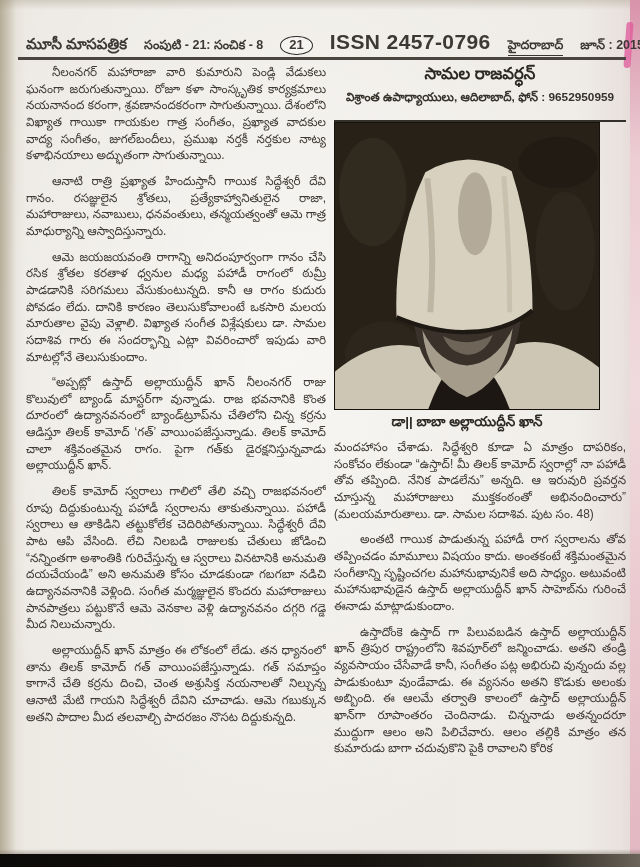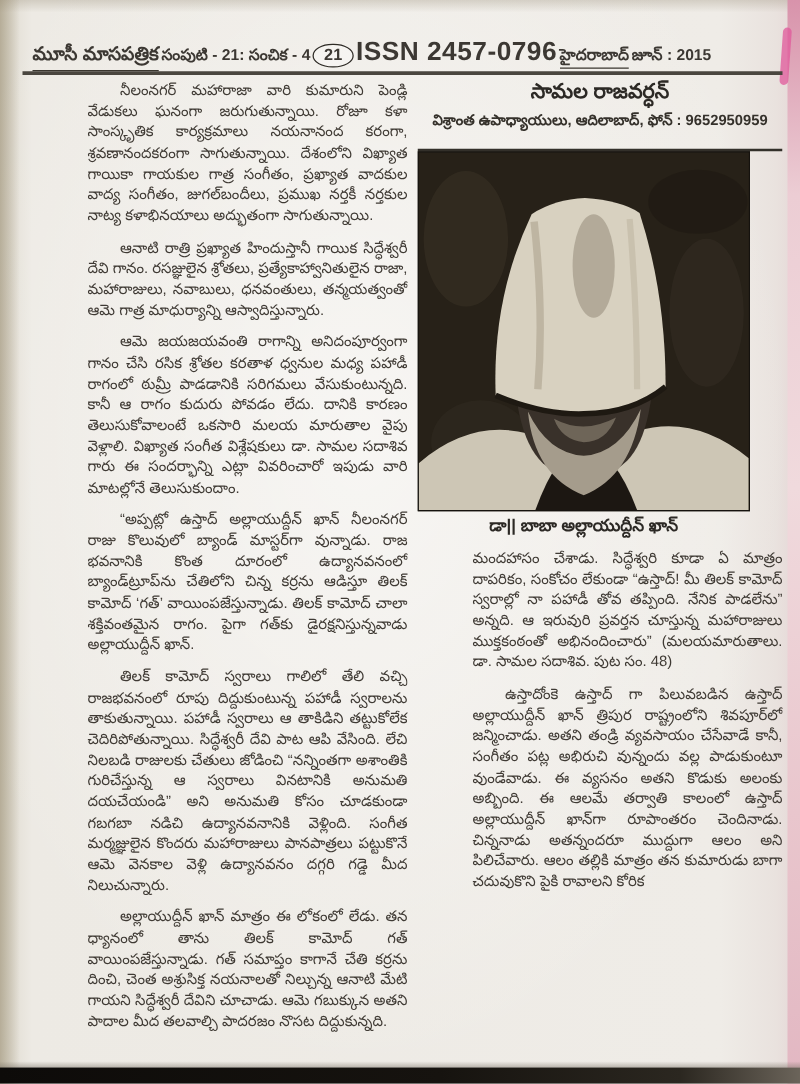--- a/index.html
+++ b/index.html
@@ -23,36 +23,36 @@
                  background:linear-gradient(180deg, #d893ab 0%, #eccdd4 18%, #f0dadd 45%, #e9c6cd 75%, #e2b7c2 100%); }
   .pink-streak { position:absolute; right:8px; top:22px; width:7px; height:46px;
                  background:#e0589b; border-radius:4px; opacity:.75; transform:rotate(4deg); }
   .edge-bottom { position:absolute; left:0; bottom:0; width:100%; height:13px;
                  background:linear-gradient(90deg, #0d0b09 0%, #16130f 55%, #2b2720 85%, #6b645a 100%); }
   .edge-bottom-soft { position:absolute; left:0; bottom:13px; width:100%; height:5px;
                  background:linear-gradient(180deg, rgba(120,112,100,0), rgba(120,112,100,.45)); }
 
   
   .header { position:absolute; left:26px; top:30px; width:592px;
-            display:flex; align-items:baseline; gap:2px; white-space:nowrap; }
+            display:flex; align-items:baseline; gap:17px; white-space:nowrap; }
   .mag-name  { font-size:15px; font-weight:bold; border-bottom:3px double #3a362f; padding-bottom:1px; }
   .issue     { font-size:12.5px; font-weight:bold; }
   .pageno    { font-size:13px; font-weight:bold; border:1.6px solid #2e2b26; border-radius:50%;
                padding:1px 8px 2px; line-height:1.1; background:rgba(255,255,255,.3); }
   .issn      { font-family:Liberation Sans, sans-serif; font-size:21px; font-weight:bold; letter-spacing:.4px; }
   .city      { font-size:12.5px; font-weight:bold; border-bottom:1.5px solid #3a362f; }
   .date      { font-size:12.5px; font-weight:bold; }
   .header-rule { position:absolute; left:18px; top:57px; width:608px; height:2.5px; background:#4a463f; }
 
   
   .col-left  { position:absolute; left:26px;  top:64px; width:300px; height:772px; overflow:hidden; }
   .col-right { position:absolute; left:334px; top:64px; width:292px; height:772px; overflow:hidden; }
 
   p.body { font-size:11.9px; line-height:1.40; text-align:justify; text-indent:26px;
-           margin-bottom:9px; color:#3f3a34;margin-left:44px; }
+           margin-bottom:9px; color:#3f3a34; }
   p.body.noindent { text-indent:0; }
 
   .art-title { font-size:25px; font-weight:bold; text-align:center; letter-spacing:.5px; color:#262320;
                border-bottom:2.5px solid #33302a; padding-bottom:4px; margin-bottom:5px; }
   .art-author { font-size:16.5px; font-weight:bold; text-align:center; color:#2c2925; margin-bottom:3px; }
   .art-byline { font-size:11.8px; font-weight:bold; text-align:center; color:#35312b;
                 border-bottom:2px solid #33302a; padding-bottom:13px; margin-bottom:0; }
 
   .photo { width:266px; height:288px; border:1px solid #15120e; background:#262019; display:block; }
   .photo-caption { width:266px; font-size:13.5px; font-weight:bold; text-align:center;
@@ -63,21 +63,21 @@
 
 <div class="page">
 
   <div class="edge-top"></div>
   <div class="edge-left"></div>
   <div class="edge-right"></div>
   <div class="pink-streak"></div>
 
   <div class="header">
     <span class="mag-name">మూసీ మాసపత్రిక</span>
-    <span class="issue">సంపుటి - 21: సంచిక - 4</span>
+    <span class="issue">సంపుటి - 21: సంచిక - 8</span>
     <span class="pageno">21</span>
     <span class="issn">ISSN 2457-0796</span>
     <span class="city">హైదరాబాద్</span>
     <span class="date">జూన్ : 2015</span>
   </div>
   <div class="header-rule"></div>
 
   <div class="col-left">
     <p class="body">నీలంనగర్ మహారాజా వారి కుమారుని పెండ్లి వేడుకలు ఘనంగా జరుగుతున్నాయి. రోజూ కళా సాంస్కృతిక కార్యక్రమాలు నయనానంద కరంగా, శ్రవణానందకరంగా సాగుతున్నాయి. దేశంలోని విఖ్యాత గాయికా గాయకుల గాత్ర సంగీతం, ప్రఖ్యాత వాదకుల వాద్య సంగీతం, జుగల్‌బందీలు, ప్రముఖ నర్తకీ నర్తకుల నాట్య కళాభినయాలు అద్భుతంగా సాగుతున్నాయి.</p>
     <p class="body">ఆనాటి రాత్రి ప్రఖ్యాత హిందుస్తానీ గాయిక సిద్ధేశ్వరీ దేవి గానం. రసజ్ఞులైన శ్రోతలు, ప్రత్యేకాహ్వానితులైన రాజా, మహారాజులు, నవాబులు, ధనవంతులు, తన్మయత్వంతో ఆమె గాత్ర మాధుర్యాన్ని ఆస్వాదిస్తున్నారు.</p>
@@ -113,18 +113,19 @@
       <path d="M62,197 Q59,118 91,50 Q110,38 134,37 Q163,39 178,49 Q199,114 199,190 Q178,209 133,211 Q86,209 62,197 Z" fill="#d8d1c0"></path>
       <path d="M93,56 Q101,130 96,192" stroke="#b4aa96" stroke-width="6" fill="none" opacity="0.7"></path>
       <path d="M170,54 Q176,126 176,192" stroke="#bfb5a1" stroke-width="5" fill="none" opacity="0.6"></path>
       <ellipse cx="141" cy="92" rx="17" ry="42" fill="#8e8472" opacity="0.5"></ellipse>
       <path d="M62,197 Q100,213 133,212 Q172,212 199,190" stroke="#1e1912" stroke-width="4.5" fill="none"></path>
     </svg>
 
     <div class="photo-caption">డా|| బాబా అల్లాయుద్దీన్ ఖాన్</div>
 
     <p class="body noindent">మందహాసం చేశాడు. సిద్ధేశ్వరి కూడా ఏ మాత్రం దాపరికం, సంకోచం లేకుండా “ఉస్తాద్! మీ తిలక్ కామోద్ స్వరాల్లో నా పహాడీ తోవ తప్పింది. నేనిక పాడలేను” అన్నది. ఆ ఇరువురి ప్రవర్తన చూస్తున్న మహారాజులు ముక్తకంఠంతో అభినందించారు” (మలయమారుతాలు. డా. సామల సదాశివ. పుట సం. 48)</p>
+    <p class="body">అంతటి గాయిక పాడుతున్న పహాడీ రాగ స్వరాలను తోవ తప్పించడం మామూలు విషయం కాదు. అంతకంటే శక్తిమంతమైన సంగీతాన్ని సృష్టించగల మహానుభావునికే అది సాధ్యం. అటువంటి మహానుభావుడైన ఉస్తాద్ అల్లాయుద్దీన్ ఖాన్ సాహెబ్‌ను గురించే ఈనాడు మాట్లాడుకుందాం.</p>
     <p class="body">ఉస్తాదోంకె ఉస్తాద్ గా పిలువబడిన ఉస్తాద్ అల్లాయుద్దీన్ ఖాన్ త్రిపుర రాష్ట్రంలోని శివపూర్‌లో జన్మించాడు. అతని తండ్రి వ్యవసాయం చేసేవాడే కానీ, సంగీతం పట్ల అభిరుచి వున్నందు వల్ల పాడుకుంటూ వుండేవాడు. ఈ వ్యసనం అతని కొడుకు అలంకు అబ్బింది. ఈ ఆలమే తర్వాతి కాలంలో ఉస్తాద్ అల్లాయుద్దీన్ ఖాన్‌గా రూపాంతరం చెందినాడు. చిన్ననాడు అతన్నందరూ ముద్దుగా ఆలం అని పిలిచేవారు. ఆలం తల్లికి మాత్రం తన కుమారుడు బాగా చదువుకొని పైకి రావాలని కోరిక</p>
   </div>
 
   <div class="edge-bottom-soft"></div>
   <div class="edge-bottom"></div>
 </div>
 
 </body></html>

